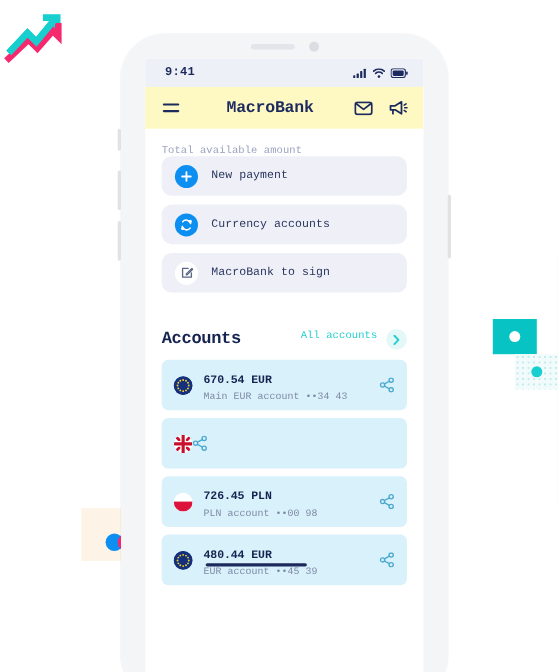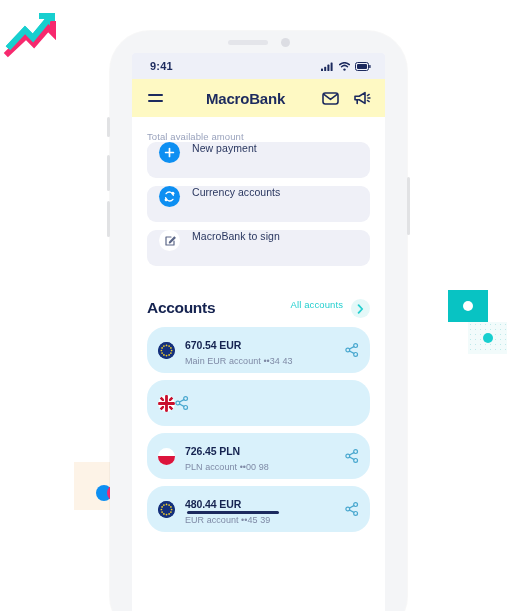--- a/index.html
+++ b/index.html
@@ -9,20 +9,21 @@
     height: 611px;
     overflow: hidden;
     background: transparent;
     font-family: "Liberation Sans", sans-serif;
   }
 
   #stage {
     position: relative;
     width: 422px;
     height: 611px;
+    font-family: Liberation Mono, monospace;
   }
 
   
   .deco-chart-card {
     position: absolute;
     left: 0; top: 0;
     width: 66px; height: 66px;
     background: #ffffff;
   }
   .deco-chart-card svg { display: block; }
@@ -210,21 +211,21 @@
     border-right: 3.5px solid transparent;
     border-top: 4.5px solid #7b85a4;
     margin-top: 5px;
   }
 
   .action {
     height: 36px;
     background: #eff0f7;
     border-radius: 9px;
     display: flex;
-    align-items: flex-start;
+    align-items: center;
     padding: 0 12px;
     margin-bottom: 8px;
     cursor: pointer;
   }
   .action .ic {
     width: 21px; height: 21px;
     border-radius: 50%;
     background: #0d8ff2;
     display: flex;
     align-items: center;
@@ -267,21 +268,21 @@
     background: #e4f8f8;
     display: flex;
     align-items: center;
     justify-content: center;
     margin-left: 8px;
     cursor: pointer;
   }
 
   .acct {
     background: #d9f1fb;
-    border-radius: 18px;
+    border-radius: 6px;
     height: 46px;
     margin-bottom: 7px;
     display: flex;
     align-items: center;
     padding: 0 11px;
     cursor: pointer;
   }
   .acct .flag {
     width: 17px; height: 17px;
     border-radius: 50%;

